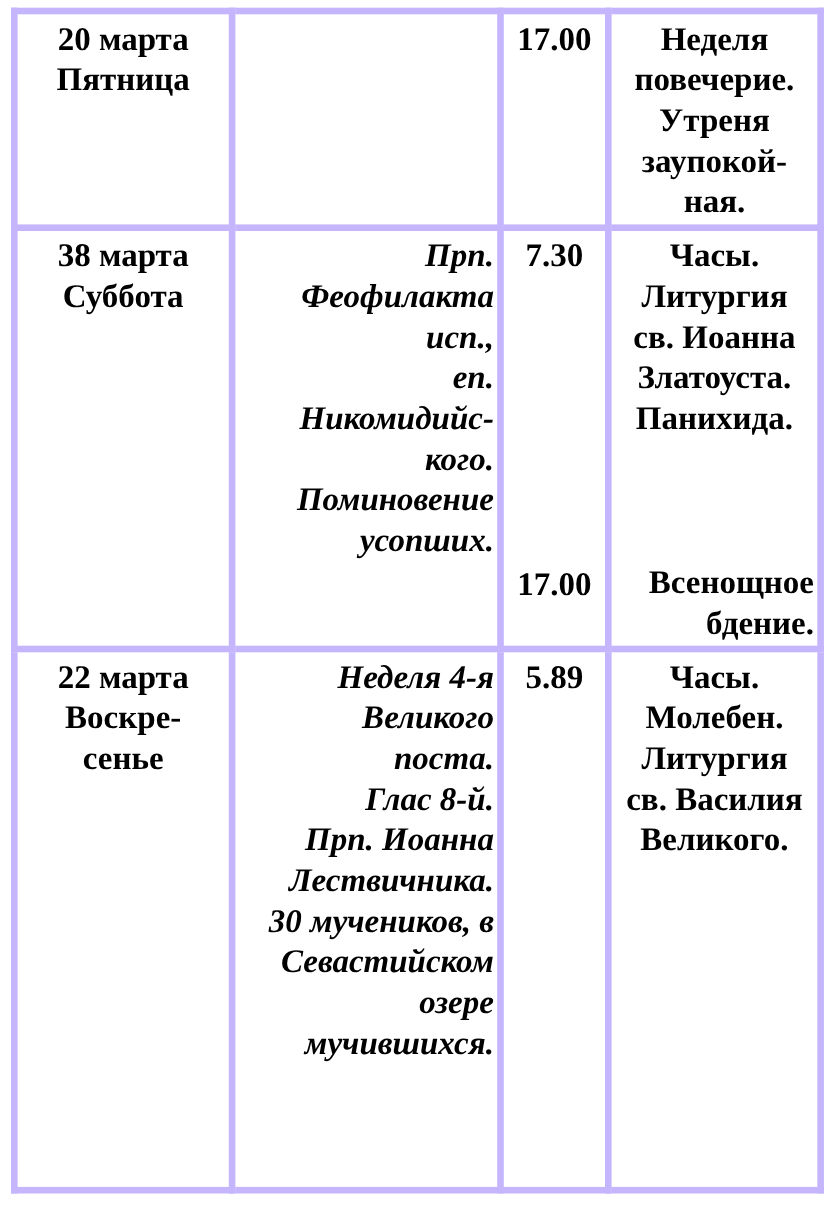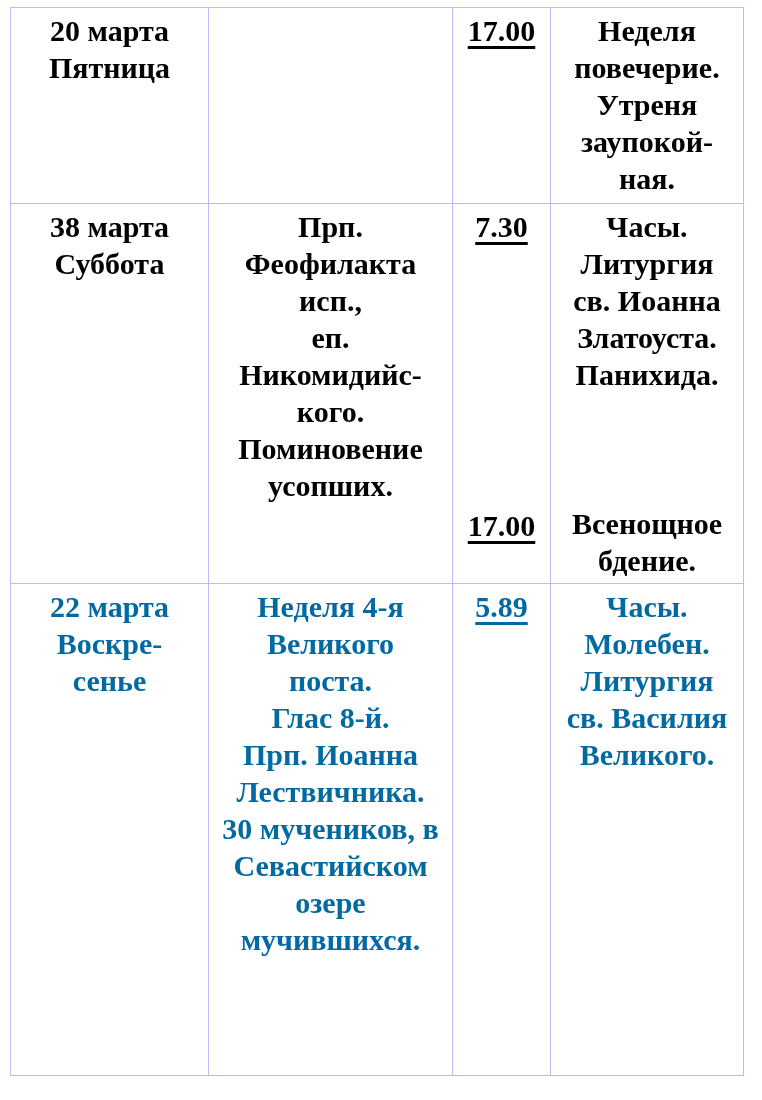--- a/index.html
+++ b/index.html
@@ -16,59 +16,61 @@
   }
   table.schedule {
     position: absolute;
     left: 10px;
     top: 7px;
     width: 733px;
     border-collapse: collapse;
     table-layout: fixed;
   }
   table.schedule td {
-    border: 1px solid #c4b5fd;
+    border: 6px solid #c4b5fd;
     vertical-align: top;
     text-align: center;
     padding: 4px 3px 2px 3px;
     overflow: hidden;
   }
   .txt {
     white-space: pre-line;
     font-family: "Liberation Serif", "DejaVu Serif", serif;
     font-weight: bold;
     font-size: 30px;
     line-height: 37px;
     color: #000000;
   }
   .feast .txt {
+    font-style: italic;
+    text-align: right;
   }
   .time-value {
-    text-decoration: underline;
     text-decoration-thickness: 3px;
     text-underline-offset: 5px;
     text-align: center;
   }
   .row-friday   { height: 196px; }
   .row-saturday { height: 380px; }
   .row-sunday   { height: 492px; }
   .cell-flex {
     display: flex;
     flex-direction: column;
     height: 371px;
   }
   .block-bottom {
     margin-top: auto;
+    text-align: right;
   }
   .time-bottom {
     margin-top: auto;
     margin-bottom: 35px;
   }
   .row-sunday .txt {
-    color: #0369a1;
+    color: #000000;
   }
 </style>
 </head>
 <body>
 
 <div class="page">
   <table class="schedule">
     <colgroup>
       <col style="width:198px">
       <col style="width:244px">

